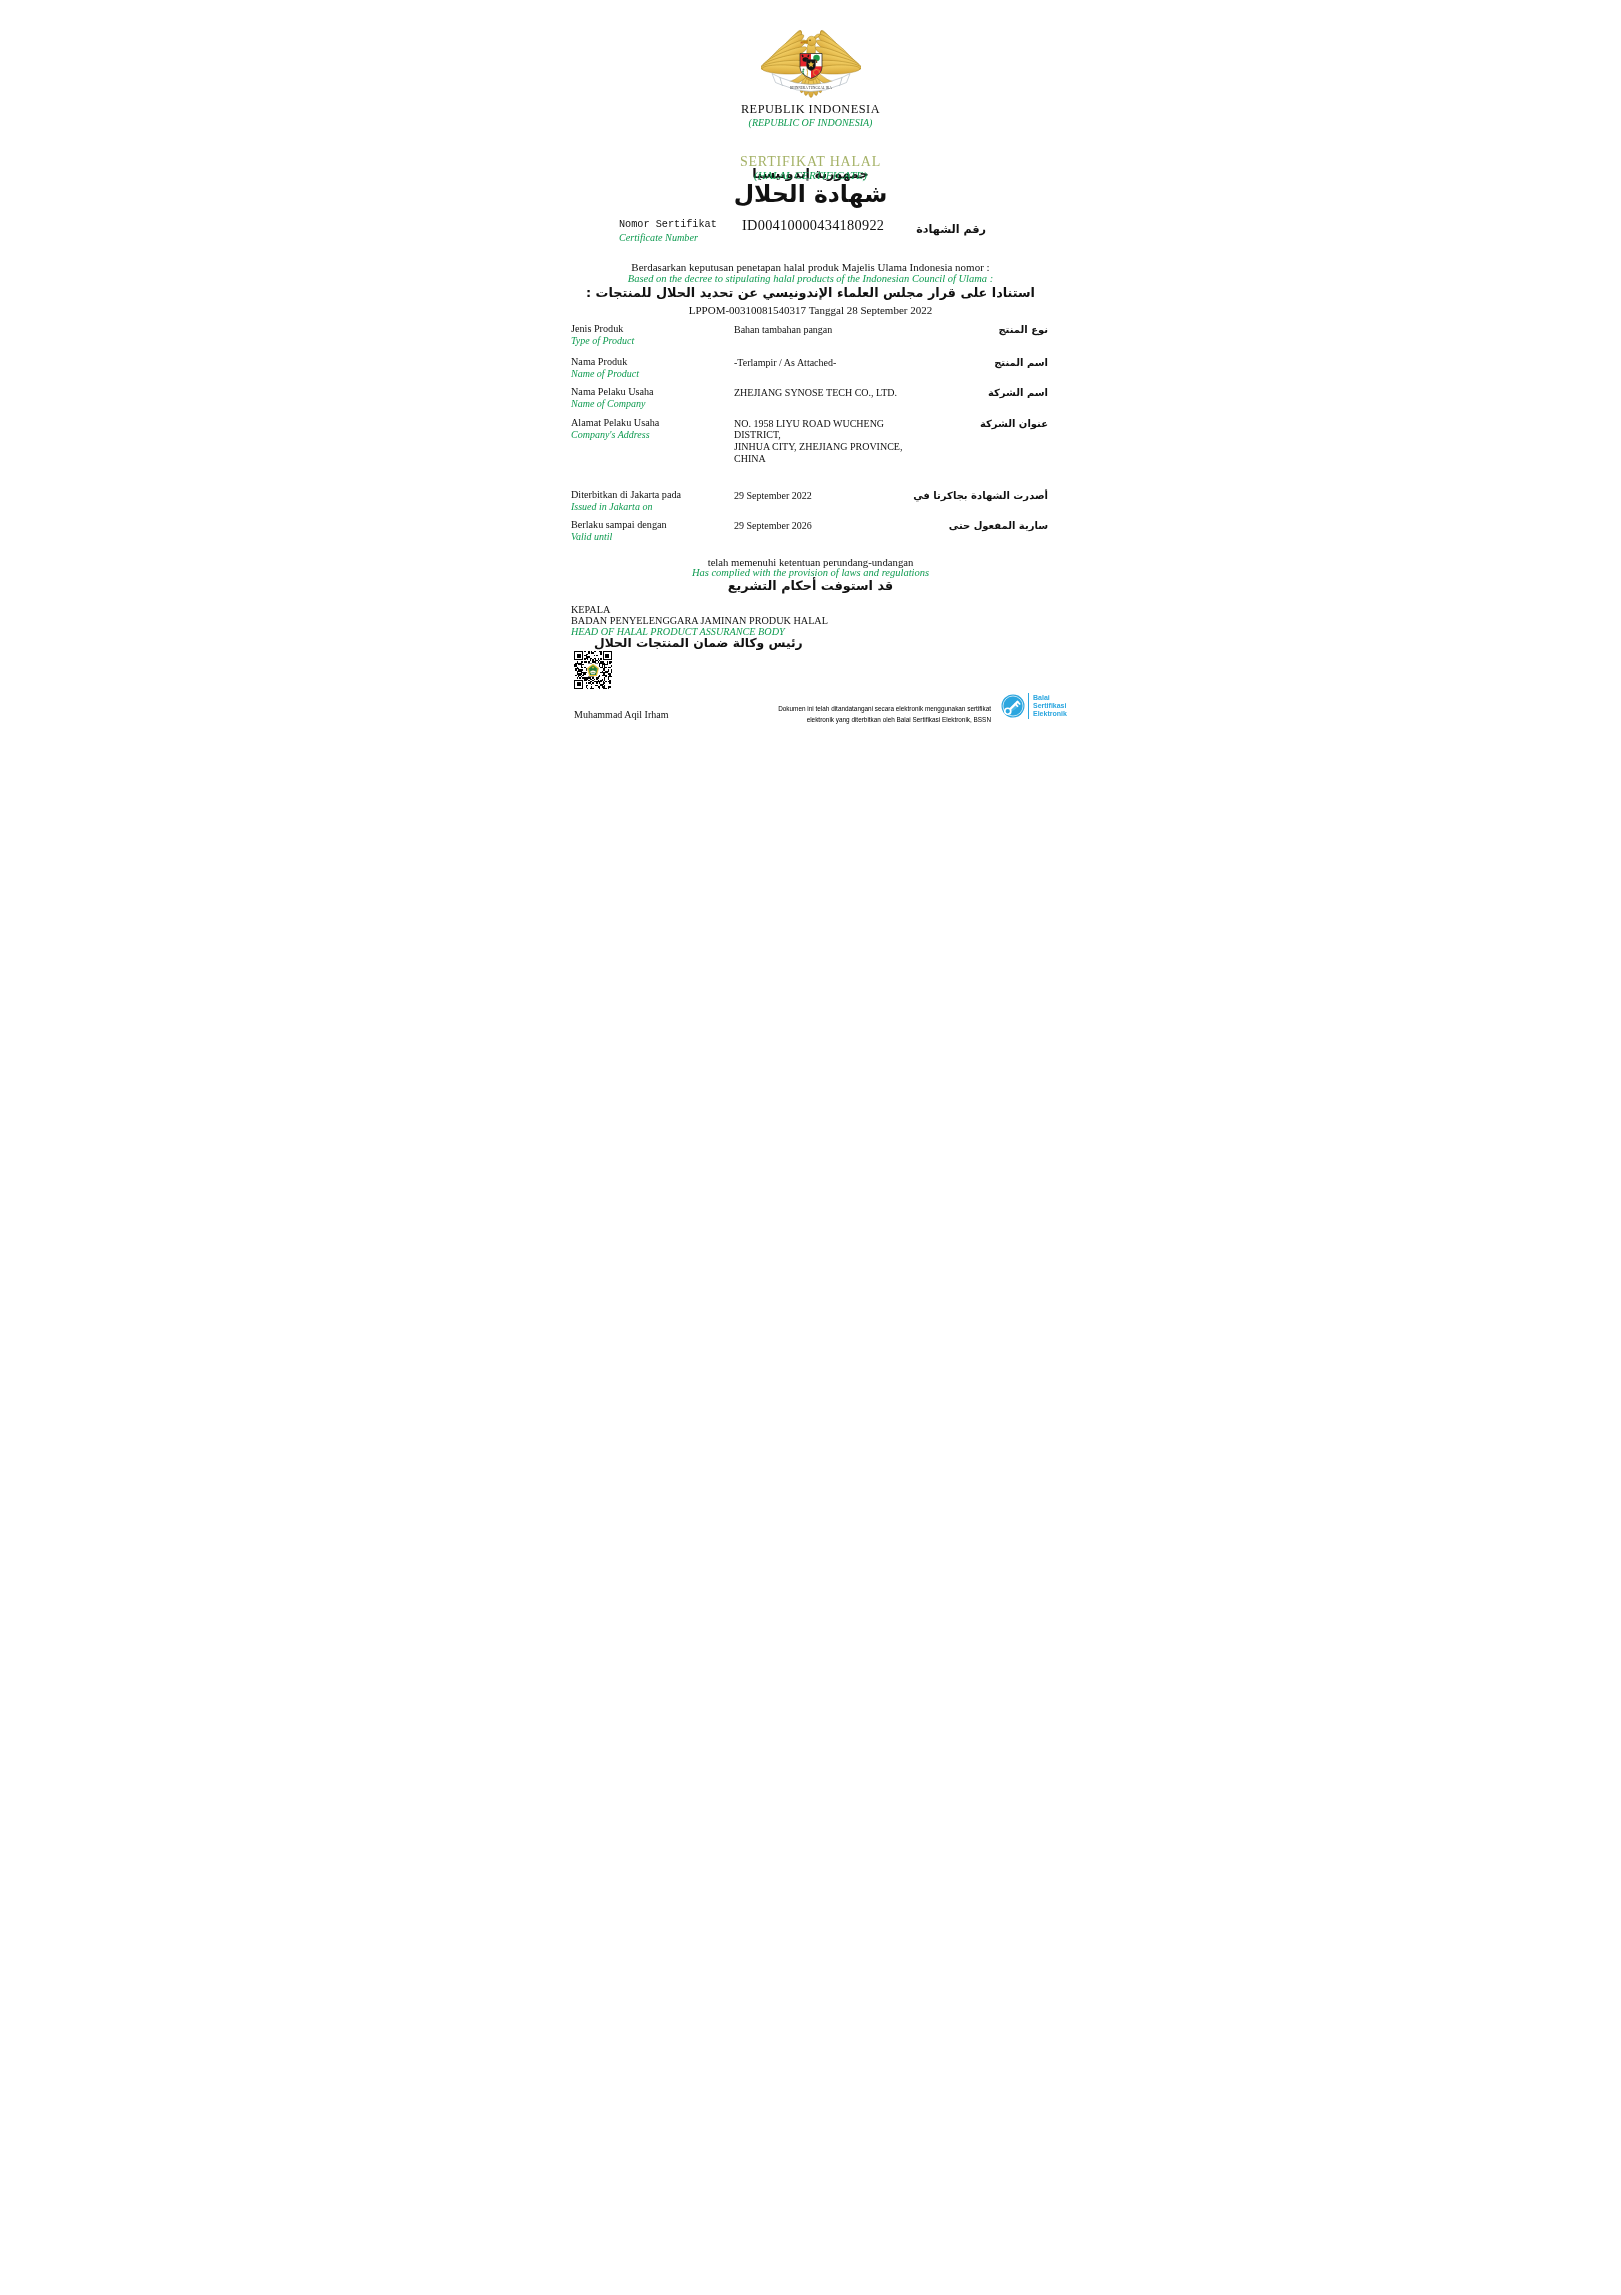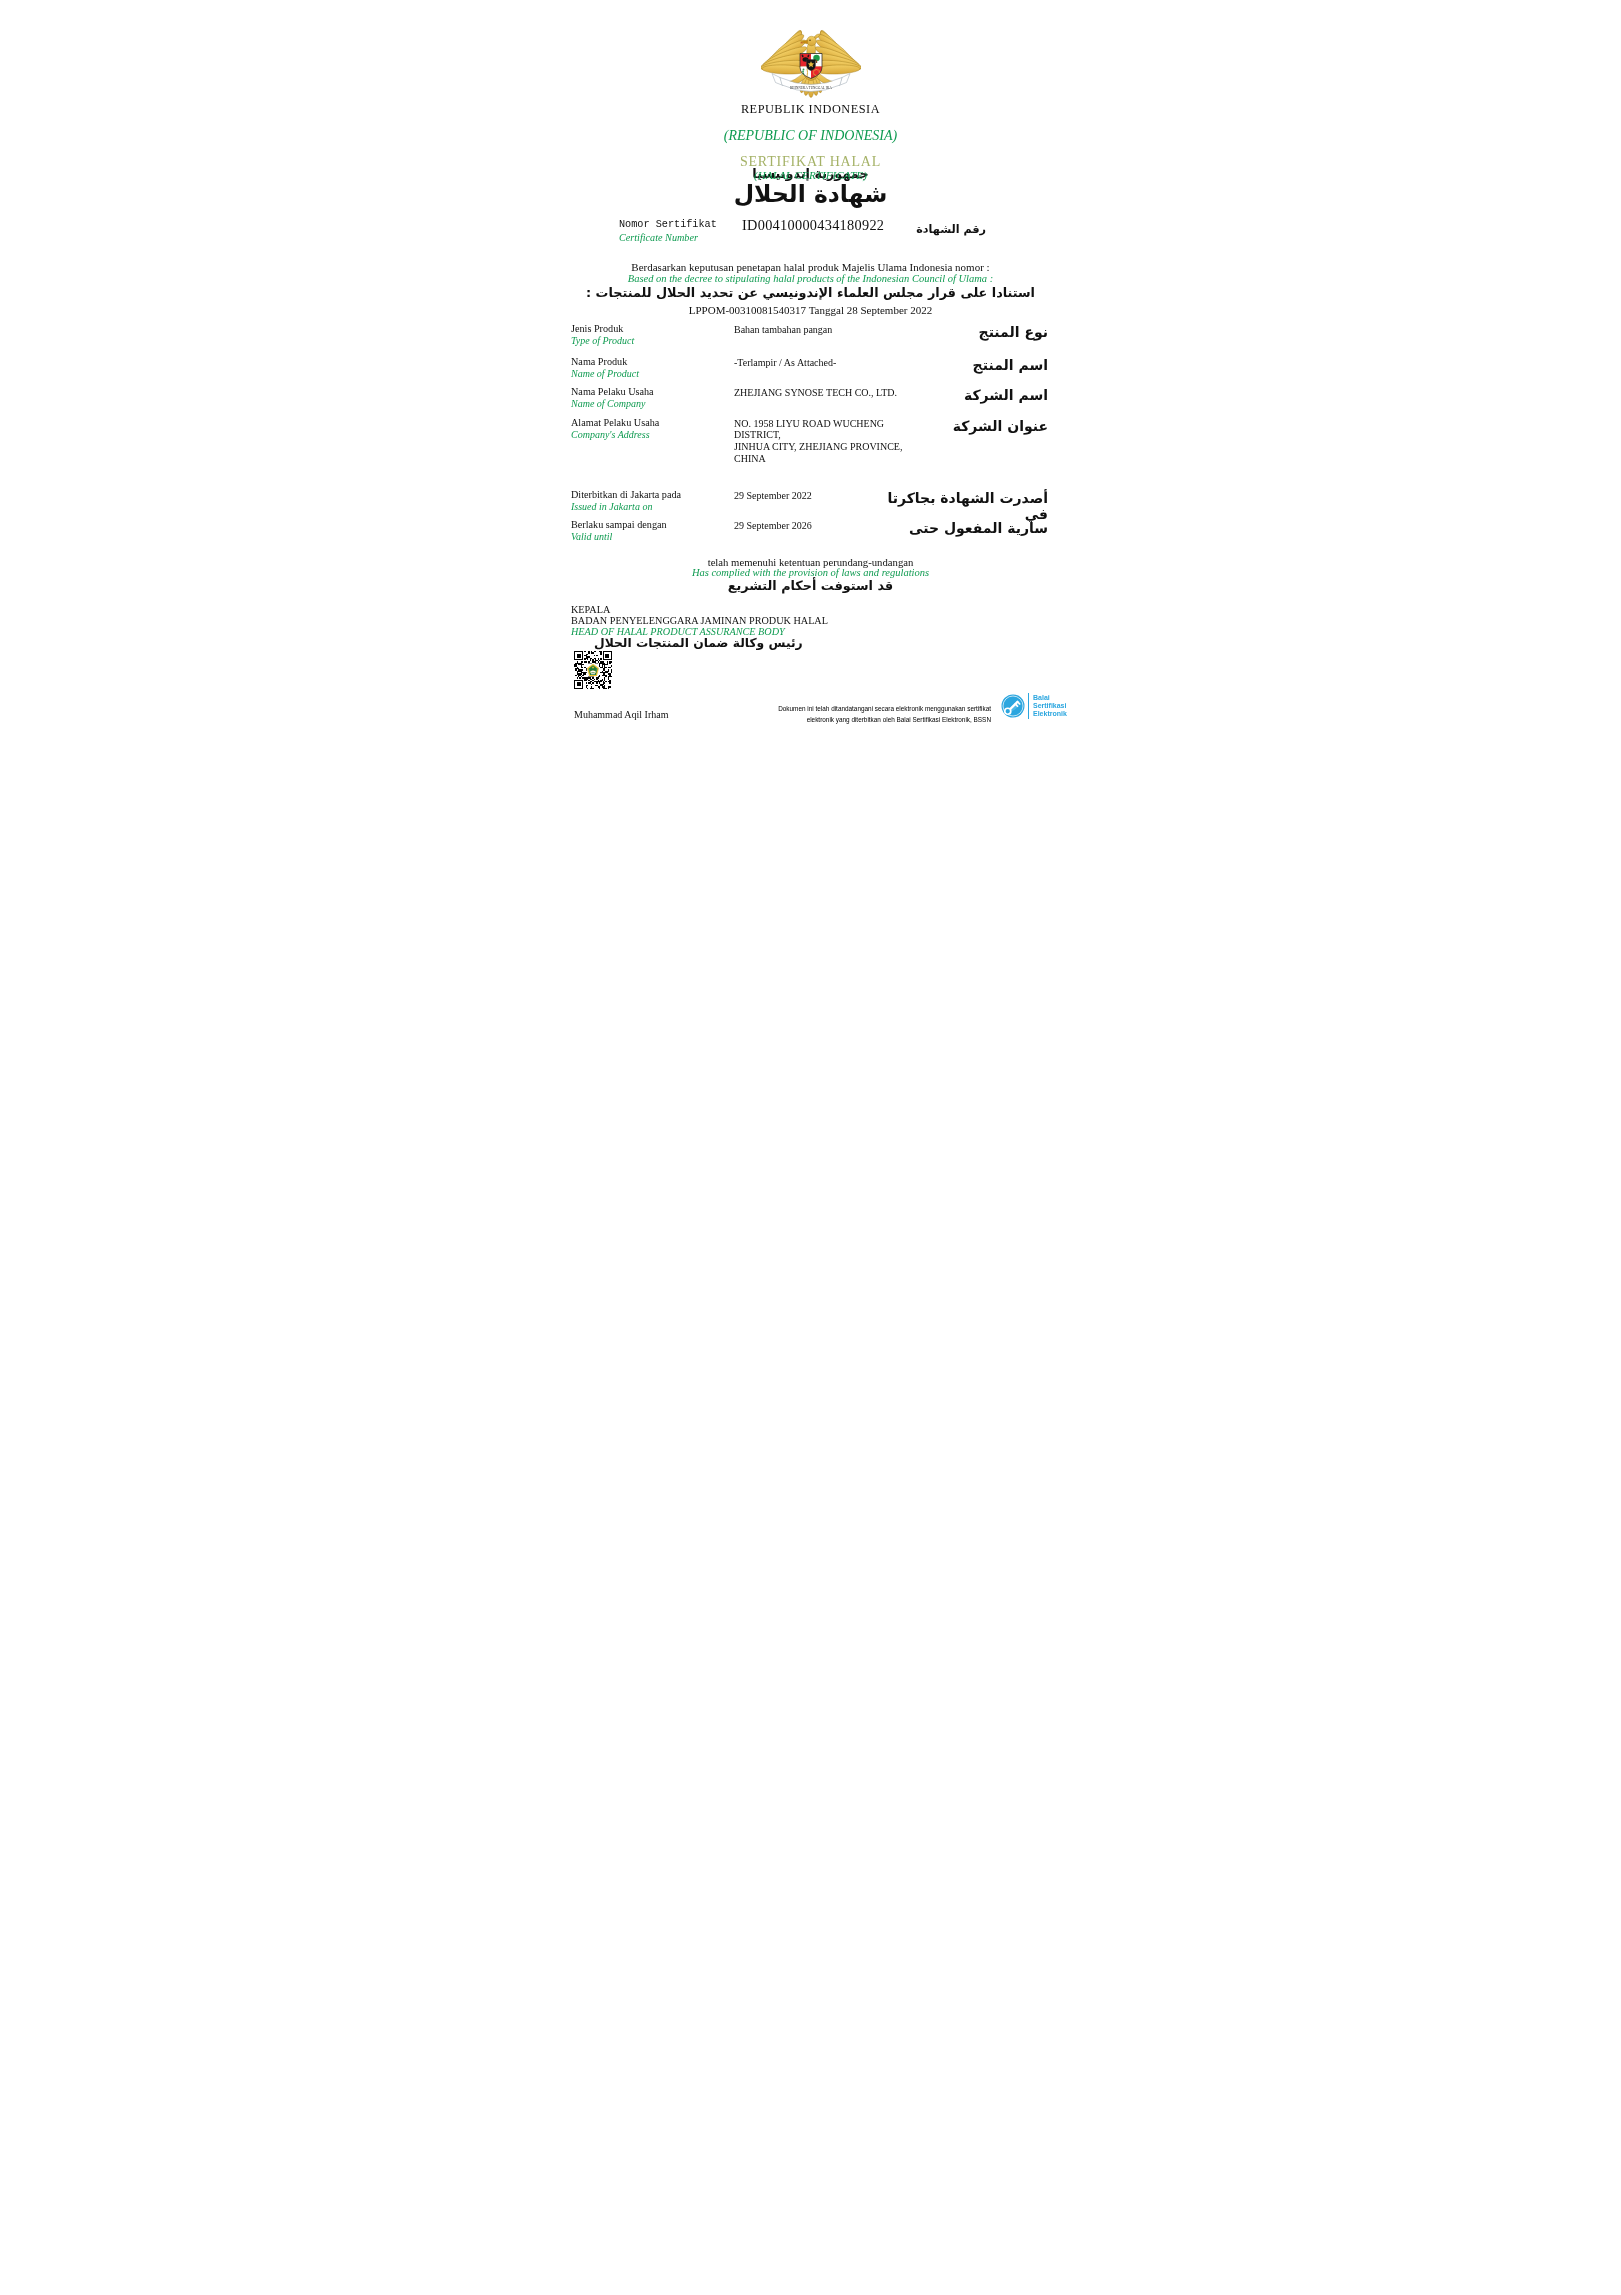--- a/index.html
+++ b/index.html
@@ -12,42 +12,42 @@
     color:#111;
     overflow:hidden;
   }
   .abs{position:absolute;}
   .ctr{left:0;width:100%;text-align:center;}
   .green{color:#0F9B51;font-style:italic;}
   .olive{color:#A5B267;}
   .ar{font-family:"DejaVu Sans",sans-serif;font-weight:700;direction:rtl;}
   
   .country{font-size:12.3px;letter-spacing:0.5px;}
-  .country-en{font-size:14px;margin-top:11px;}
+  .country-en{font-size:10px;}
   .country-ar{font-size:12.8px;}
   .doc-title{font-size:14px;letter-spacing:0.8px;}
   .doc-title-en{font-size:11.2px;}
   .doc-title-ar{font-size:23.5px;}
   
   .certnum-label{left:79px;font-size:10.2px;}
   .certnum-label-en{left:79px;font-size:10.2px;}
   .certnum-value{left:202px;font-size:14.3px;letter-spacing:0.3px;}
   .certnum-ar{right:95px;font-size:11.2px;text-align:right;}
   
   .decree-id{font-size:11px;}
   .decree-en{font-size:10.5px;}
   .decree-ar{font-size:12.8px;}
   .decree-num{font-size:11px;}
   
   .row{position:absolute;left:0;width:100%;}
   .row .lbl{position:absolute;left:31px;top:0;width:153px;}
   .lbl-id{font-size:10.2px;color:#111;}
   .lbl-en{font-size:10px;margin-top:1px;}
   .row .val{position:absolute;left:194px;top:0.5px;width:176px;font-size:10px;line-height:11.8px;}
-  .row .arc{position:absolute;right:33px;top:1px;font-size:14px;text-align:right;width:169px;}
+  .row .arc{position:absolute;right:33px;top:1px;font-size:10px;text-align:right;width:169px;}
   
   .comp-id{font-size:10.7px;}
   .comp-en{font-size:10.5px;}
   .comp-ar{font-size:12.8px;}
   
   .sig{left:31px;font-size:10.2px;}
   .sig-en{left:31px;font-size:10.2px;}
   .sig-ar{left:54px;font-size:12.3px;direction:rtl;}
   .sig-name{left:34px;font-size:10px;}
   

